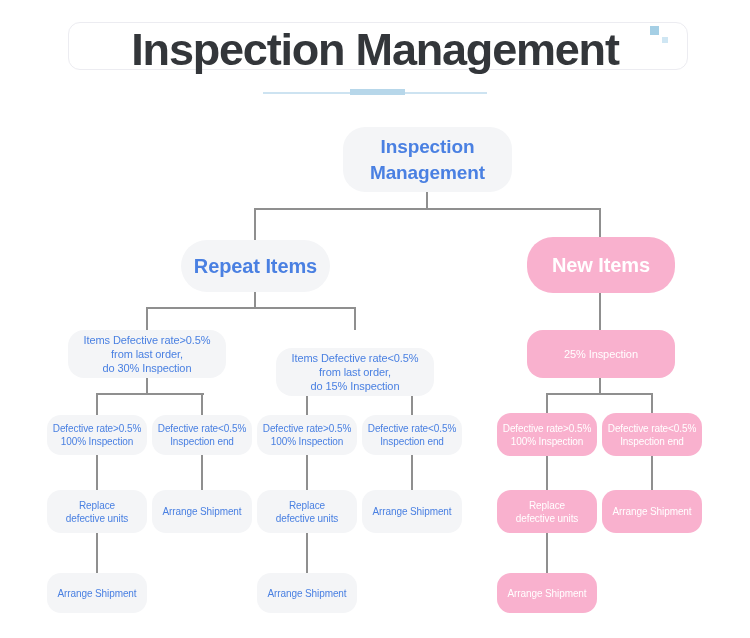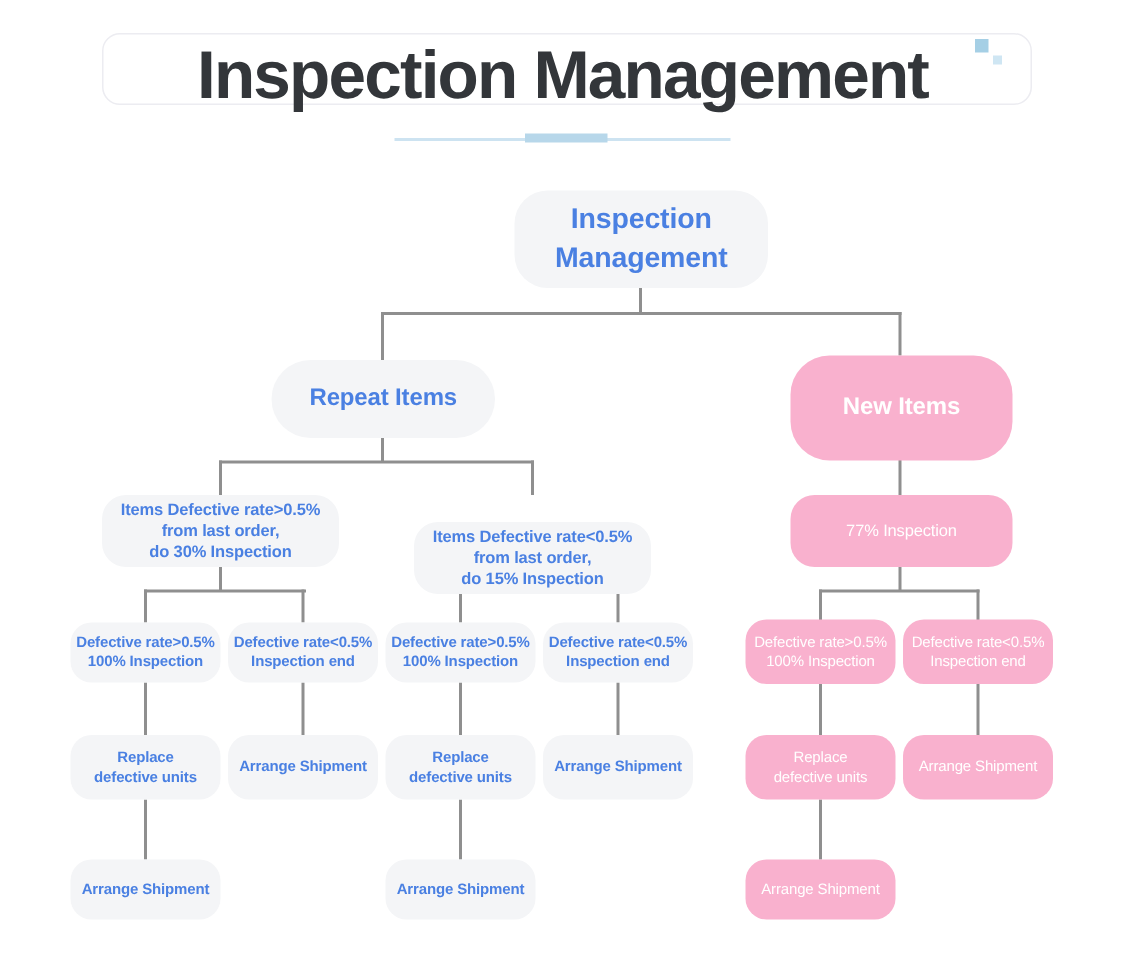--- a/index.html
+++ b/index.html
@@ -12,25 +12,25 @@
   .page-title { position:absolute; left:0; top:24px; width:750px; text-align:center;
     font-size:45px; font-weight:bold; letter-spacing:-1.2px; color:#33363a; line-height:52px; }
   .sq1 { position:absolute; left:650px; top:26px; width:9px; height:9px; background:#a5cfe5; }
   .sq2 { position:absolute; left:662px; top:37px; width:6px; height:6px; background:#cfe6f3; }
   .underline-thin { position:absolute; left:263px; top:92px; width:224px; height:2px; background:#cde3f1; }
   .underline-thick { position:absolute; left:350px; top:89px; width:55px; height:6px; background:#b7d7ea; }
 
   
   .node { position:absolute; display:flex; align-items:center; justify-content:center;
     text-align:center; white-space:pre-line; border-radius:14px; line-height:1.3;
-    font-size:10px; font-weight:700; letter-spacing:-0.1px; }
+    font-size:10px; font-weight:400; letter-spacing:-0.1px; }
   .gray { background:#f4f5f7; color:var(--accent-blue,#4a80e2); }
   .pink { background:var(--accent-pink,#f9b1ce); color:#ffffff; font-weight:500; }
   .root-node { font-size:19px; font-weight:bold; border-radius:22px; line-height:1.35; padding:0 8px; }
-  .branch-node { font-size:16px; font-weight:bold; border-radius:26px; }
+  .branch-node { font-size:20px; font-weight:bold; border-radius:26px; }
   .case-node { font-size:11px; border-radius:16px; }
 
   
   .line { position:absolute; background:var(--line-gray,#8f8f8f); }
 </style>
 </head>
 <body>
 
 <div id="stage">
 
@@ -70,29 +70,29 @@
       <div class="line" style="left: 546px; top: 456px; width: 2px; height: 34px;"></div>
       <div class="line" style="left: 651px; top: 456px; width: 2px; height: 34px;"></div>
       <div class="line" style="left: 96px; top: 533px; width: 2px; height: 40px;"></div>
       <div class="line" style="left: 306px; top: 533px; width: 2px; height: 40px;"></div>
       <div class="line" style="left: 546px; top: 533px; width: 2px; height: 40px;"></div>
     </div>
 
   <div class="node gray root-node" style="left:343px;top:127px;width:169px;height:65px">Inspection Management</div>
 
   <div class="node gray branch-node" style="left:181px;top:240px;width:149px;height:52px">Repeat Items</div>
-  <div class="node pink branch-node" style="left:527px;top:237px;width:148px;height:70px">New Items</div>
+  <div class="node pink branch-node" style="left:527px;top:237px;width:148px;height:56px">New Items</div>
 
   <div class="node gray case-node" style="left:68px;top:330px;width:158px;height:48px">Items Defective rate&gt;0.5%
 from last order,
 do 30% Inspection</div>
   <div class="node gray case-node" style="left:276px;top:348px;width:158px;height:48px">Items Defective rate&lt;0.5%
 from last order,
 do 15% Inspection</div>
-  <div class="node pink case-node" style="left:527px;top:330px;width:148px;height:48px">77% Inspection</div>
+  <div class="node pink case-node" style="left:527px;top:330px;width:148px;height:48px">25% Inspection</div>
 
   <div class="node gray" style="left:47px;top:415px;width:100px;height:40px">Defective rate&gt;0.5%
 100% Inspection</div>
   <div class="node gray" style="left:152px;top:415px;width:100px;height:40px">Defective rate&lt;0.5%
 Inspection end</div>
   <div class="node gray" style="left:257px;top:415px;width:100px;height:40px">Defective rate&gt;0.5%
 100% Inspection</div>
   <div class="node gray" style="left:362px;top:415px;width:100px;height:40px">Defective rate&lt;0.5%
 Inspection end</div>
   <div class="node pink" style="left:497px;top:413px;width:100px;height:43px">Defective rate&gt;0.5%

